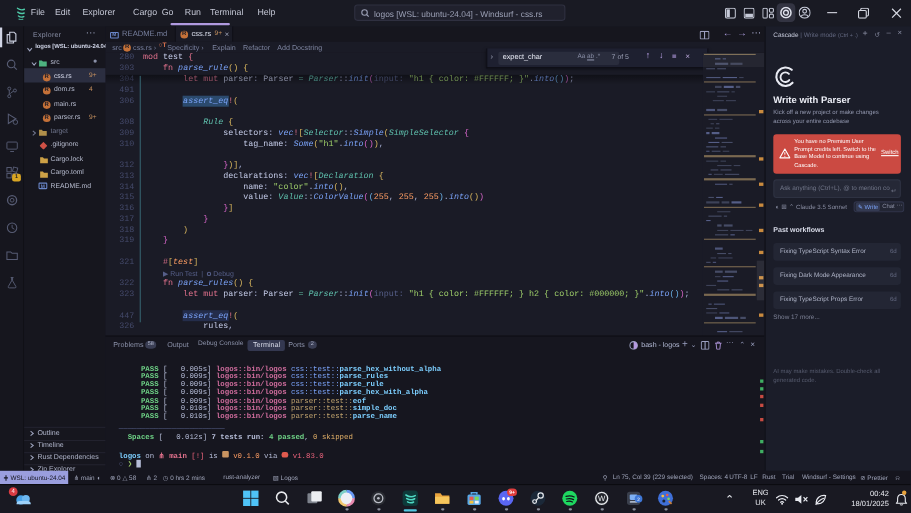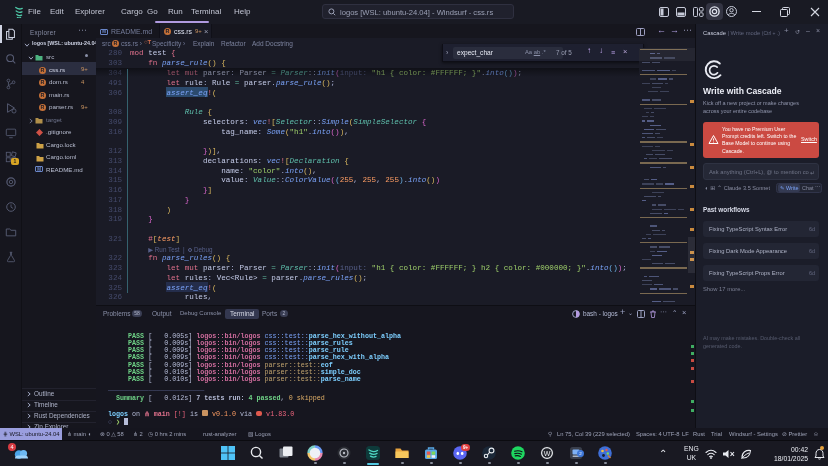--- a/index.html
+++ b/index.html
@@ -231,39 +231,38 @@
 <div class="abs" style="left:56px;top:1.5px">Specificity ›</div>
 <div class="abs" style="left:97px;top:1.5px;color:#7d849f">Explain</div>
 <div class="abs" style="left:125px;top:1.5px;color:#7d849f">Refactor</div>
 <div class="abs" style="left:156px;top:1.5px;color:#7d849f">Add Docstring</div>
 </div>
 <div class="abs" id="editor">
 <div class="cl" style="top:1px"><span class="ln">280</span><span class="ct"><span class="k">mod</span> <span class="w">test</span> <span class="o">{</span></span></div>
 <div class="cl" style="top:10.700000000000003px"><span class="ln">303</span><span class="ct">    <span class="k">fn</span> <span class="f">parse_rule</span><span class="b1">()</span> <span class="b1">{</span></span></div>
 <div class="abs" style="left:0;top:20.4px;width:599px;height:9px;background:linear-gradient(#00000066,#0000)"></div>
 <div class="cl dim" style="top:21.0px"><span class="ln">304</span><span class="ct">        <span class="k">let</span> <span class="k">mut</span> <span class="w">parser</span>: <span class="w">Parser</span> <span class="eq">=</span> <span class="t">Parser</span>::<span class="f">init</span><span class="b2">(</span><span class="h">input: </span><span class="s">"h1 { color: #FFFFFF; }"</span>.<span class="f">into</span><span class="b3">()</span><span class="b2">)</span>;</span></div>
-<div class="cl" style="top:30.75px"><span class="ln">491</span><span class="ct">        <span class="k">let</span> <span class="w">rule</span>: <span class="w">Rule</span> <span class="eq">=</span> <span class="w">parser</span>.<span class="f">parse_rule</span><span class="b1">()</span>;</span></div>
+<div class="cl" style="top:30.75px"><span class="ln">491</span></div>
 <div class="cl" style="top:40.5px"><span class="ln">306</span><span class="ct">        <span style="position:relative"><span style="position:absolute;left:0;top:-1.2px;width:41.5px;height:9.75px;background:#2b4a6d"></span><span style="position:relative" class="f">assert_eq</span></span><span class="o">!</span><span class="b1">(</span></span></div>
 <div class="cl" style="top:60.0px"><span class="ln">308</span><span class="ct">            <span class="t">Rule</span> <span class="b1">{</span></span></div>
 <div class="cl" style="top:69.75px"><span class="ln">309</span><span class="ct">                <span class="w">selectors</span>: <span class="f">vec</span><span class="o">!</span><span class="b1">[</span><span class="t">Selector</span>::<span class="f">Simple</span><span class="b1">(</span><span class="t">SimpleSelector</span> <span class="b2">{</span></span></div>
 <div class="cl" style="top:79.5px"><span class="ln">310</span><span class="ct">                    <span class="w">tag_name</span>: <span class="f">Some</span><span class="b1">(</span><span class="s">"h1"</span>.<span class="f">into</span><span class="b2">()</span><span class="b1">)</span>,</span></div>
 <div class="cl" style="top:99.0px"><span class="ln">312</span><span class="ct">                <span class="b2">}</span><span class="b1">)</span><span class="b1">]</span>,</span></div>
 <div class="cl" style="top:108.75px"><span class="ln">313</span><span class="ct">                <span class="w">declarations</span>: <span class="f">vec</span><span class="o">!</span><span class="b1">[</span><span class="t">Declaration</span> <span class="b1">{</span></span></div>
 <div class="cl" style="top:118.5px"><span class="ln">314</span><span class="ct">                    <span class="w">name</span>: <span class="s">"color"</span>.<span class="f">into</span><span class="b1">()</span>,</span></div>
 <div class="cl" style="top:128.25px"><span class="ln">315</span><span class="ct">                    <span class="w">value</span>: <span class="t">Value</span>::<span class="f">ColorValue</span><span class="b2">(</span><span class="b3">(</span><span class="n">255</span>, <span class="n">255</span>, <span class="n">255</span><span class="b3">)</span>.<span class="f">into</span><span class="b1">()</span><span class="b2">)</span></span></div>
 <div class="cl" style="top:138.0px"><span class="ln">316</span><span class="ct">                <span class="b2">}</span><span class="b1">]</span></span></div>
 <div class="cl" style="top:147.75px"><span class="ln">317</span><span class="ct">            <span class="b2">}</span></span></div>
 <div class="cl" style="top:157.5px"><span class="ln">318</span><span class="ct">        <span class="b1">)</span></span></div>
 <div class="cl" style="top:167.25px"><span class="ln">319</span><span class="ct">    <span class="b2">}</span></span></div>
 <div class="cl" style="top:186.75px"><span class="ln">321</span><span class="ct">    <span class="o">#</span><span class="b1">[</span><span class="n" style="font-style:italic">test</span><span class="b1">]</span></span></div>
 <div class="cl" style="top:196.5px"><span class="ct">    <span style="font-family:Liberation Sans,sans-serif;font-size:6.3px;color:#565f89">▶ Run Test&nbsp;&nbsp;|&nbsp;&nbsp;<span style="display:inline-block;width:4px;height:4px;border:1px solid #565f89;border-radius:50%"></span> Debug</span></span></div>
 <div class="cl" style="top:206.25px"><span class="ln">322</span><span class="ct">    <span class="k">fn</span> <span class="f">parse_rules</span><span class="b1">()</span> <span class="b1">{</span></span></div>
 <div class="cl" style="top:216.0px"><span class="ln">323</span><span class="ct">        <span class="k">let</span> <span class="k">mut</span> <span class="w">parser</span>: <span class="w">Parser</span> <span class="eq">=</span> <span class="t">Parser</span>::<span class="f">init</span><span class="b2">(</span><span class="h">input: </span><span class="s">"h1 { color: #FFFFFF; } h2 { color: #000000; }"</span>.<span class="f">into</span><span class="b3">()</span><span class="b2">)</span>;</span></div>
-<div class="cl" style="top:225.75px"><span class="ln">324</span><span class="ct">        <span class="k">let</span> <span class="w">rules</span>: <span class="w">Vec&lt;Rule&gt;</span> <span class="eq">=</span> <span class="w">parser</span>.<span class="f">parse_rules</span><span class="b1">()</span>;</span></div>
-<div class="cl" style="top:235.5px"><span class="ln">325</span><span class="ct">        <span style="position:relative"><span style="position:absolute;left:0;top:-1.2px;width:41.5px;height:9.75px;background:#3d59a14d"></span><span style="position:relative" class="f">assert_eq</span></span><span class="o">!</span><span class="b1">(</span></span></div>
+<div class="cl" style="top:235.5px"><span class="ln">447</span><span class="ct">        <span style="position:relative"><span style="position:absolute;left:0;top:-1.2px;width:41.5px;height:9.75px;background:#3d59a14d"></span><span style="position:relative" class="f">assert_eq</span></span><span class="o">!</span><span class="b1">(</span></span></div>
 <div class="cl" style="top:245.25px"><span class="ln">326</span><span class="ct">            <span class="w">rules</span>,</span></div>
 <div class="abs" style="left:30.5px;top:21px;width:1.6px;height:224px;background:#35626e"></div>
 <div class="abs" style="left:52.8px;top:10px;width:1px;height:242px;background:#23243a;z-index:-1"></div>
 <div class="abs" style="left:71px;top:21px;width:1px;height:224px;background:#23243a;z-index:-1"></div>
 <div class="abs" style="left:89.3px;top:48px;width:1px;height:116px;background:#23243a;z-index:-1"></div>
 <div class="abs" style="left:107.6px;top:67px;width:1px;height:68px;background:#23243a;z-index:-1"></div>
 </div>
 <div class="abs" style="left:442px;top:44px;width:202px;height:18px;background:#1e2030;border:1px solid #0e0e16;border-top:none;box-shadow:0 1px 3px #0008">
 <div class="abs" style="left:3px;top:5px;width:5px;height:8px;color:#9ba0b5;font-size:7px">›</div>
 <div class="abs" style="left:10px;top:2.5px;width:110px;height:12px;background:#2a2d3d;border-radius:2px"></div>
@@ -413,42 +412,42 @@
 <div class="abs" style="left:576px;top:3px;font-size:6.5px;color:#9aa0c0">⌃</div>
 <div class="abs" style="left:586px;top:2px;font-size:7.5px;color:#9aa0c0">×</div>
 <div class="trow" style="left:12px;top:26.5px">     <span class="tg">PASS</span> [   0.005s] <span class="tm">logos::bin/logos</span> <span class="tb">css::test::</span><span class="tc">parse_hex_without_alpha</span></div>
 <div class="trow" style="left:12px;top:33.83px">     <span class="tg">PASS</span> [   0.009s] <span class="tm">logos::bin/logos</span> <span class="tb">css::test::</span><span class="tc">parse_rules</span></div>
 <div class="trow" style="left:12px;top:41.16px">     <span class="tg">PASS</span> [   0.009s] <span class="tm">logos::bin/logos</span> <span class="tb">css::test::</span><span class="tc">parse_rule</span></div>
 <div class="trow" style="left:12px;top:48.49px">     <span class="tg">PASS</span> [   0.009s] <span class="tm">logos::bin/logos</span> <span class="tb">css::test::</span><span class="tc">parse_hex_with_alpha</span></div>
 <div class="trow" style="left:12px;top:55.82px">     <span class="tg">PASS</span> [   0.009s] <span class="tm">logos::bin/logos</span> <span class="tt">parser::test::</span><span class="tc">eof</span></div>
 <div class="trow" style="left:12px;top:63.15px">     <span class="tg">PASS</span> [   0.010s] <span class="tm">logos::bin/logos</span> <span class="tt">parser::test::</span><span class="tc">simple_doc</span></div>
 <div class="trow" style="left:12px;top:70.48px">     <span class="tg">PASS</span> [   0.010s] <span class="tm">logos::bin/logos</span> <span class="tt">parser::test::</span><span class="tc">parse_name</span></div>
 <div class="trow" style="left:12px;top:81.5px"><span style="color:#565f89">────────────────────────</span></div>
-<div class="trow" style="left:12px;top:88.5px">  <span class="tg">Summary</span> [   0.012s] <b>7 tests run:</b> <span class="tg">4 passed</span>, <span class="ty">0 skipped</span></div>
+<div class="trow" style="left:12px;top:88.5px">  <span class="tg">Spaces</span> [   0.012s] <b>7 tests run:</b> <span class="tg">4 passed</span>, <span class="ty">0 skipped</span></div>
 <div class="trow" style="left:12px;top:104px"><span class="tc">logos</span> on <span class="k" style="font-weight:bold">⋔ main</span> <span style="color:#f0657e">[!]</span> is <span class="n"><span style="display:inline-block;width:6px;height:6px;background:#c99360;border-radius:1px"></span> v0.1.0</span> via <span style="color:#f0657e"><span style="display:inline-block;width:6px;height:5px;background:#e05a4e;border-radius:2px"></span> v1.83.0</span></div>
 <div class="trow" style="left:12px;top:112px"><span style="color:#565f89">○</span> <span style="color:#9ece6a">❯</span> <span style="display:inline-block;width:4px;height:7px;background:#b6bdd8;vertical-align:-1px"></span></div>
 </div>
 <div class="abs" style="left:691px;top:345px;width:3px;height:3px;background:#3fae62"></div>
 <div class="abs" style="left:691px;top:352px;width:3px;height:3px;background:#3fae62"></div>
 <div class="abs" style="left:691px;top:359px;width:3px;height:3px;background:#c84b42"></div>
 <div class="abs" style="left:691px;top:367px;width:3px;height:3px;background:#c84b42"></div>
 <div class="abs" style="left:691px;top:380px;width:3px;height:3px;background:#c84b42"></div>
 <div class="abs" style="left:691px;top:400px;width:3px;height:3px;background:#3fae62"></div>
 <div class="abs" style="left:691px;top:409px;width:3px;height:3px;background:#3fae62"></div>
 <div class="abs" id="cascade">
 <div class="abs" style="left:7px;top:5.5px;font-size:5.8px;color:#c8ccdd">Cascade <span style="color:#62677f">| Write mode <span style="font-size:5px">(Ctrl + .)</span></span></div>
 <div class="abs" style="left:88px;top:2px;font-size:8px;color:#8a8ea3">+</div>
 <div class="abs" style="left:99px;top:3.5px;font-size:6px;color:#8a8ea3">↺</div>
 <div class="abs" style="left:110px;top:3px;font-size:7px;color:#8a8ea3">–</div>
 <div class="abs" style="left:120px;top:2.5px;font-size:7px;color:#8a8ea3">×</div>
 <svg class="abs" style="left:7px;top:35px" width="22" height="22" viewBox="0 0 22 22" fill="none">
         <path d="M16.8 4.5 A8.4 8.4 0 1 0 17.5 16.2" stroke="#e8eaf2" stroke-width="1.9" stroke-linecap="round"></path>
         <path d="M14.2 8.2 A4.4 4.4 0 1 0 14.5 13.8" stroke="#e8eaf2" stroke-width="1.7" stroke-linecap="round"></path>
       </svg>
-<div class="abs" style="left:7px;top:62px;font-size:8.6px;font-weight:bold;color:#eceef6">Write with Cascade</div>
+<div class="abs" style="left:7px;top:62px;font-size:8.6px;font-weight:bold;color:#eceef6">Write with Parser</div>
 <div class="abs" style="left:7px;top:74.5px;font-size:5.8px;color:#9196ad;line-height:8.8px;white-space:normal;width:131px;font-size:5.5px">Kick off a new project or make changes<br>across your entire codebase</div>
 <div class="abs" style="left:7px;top:98px;width:116px;height:36px;background:#cb4a42;border-radius:3px">
 <svg class="abs" style="left:5px;top:12px" width="11" height="11" viewBox="0 0 11 11" fill="none">
           <path d="M5.5 1.5 L10 9.5 H1 Z" stroke="#fff" stroke-width="1" stroke-linejoin="round"></path>
           <path d="M5.5 4.4 V6.6" stroke="#fff" stroke-width=".9"></path>
           <circle cx="5.5" cy="8" r=".5" fill="#fff"></circle>
         </svg>
 <div class="abs" style="left:19px;top:3.5px;width:78px;font-size:5.2px;line-height:7.4px;color:#fff;white-space:normal">You have no Premium User Prompt credits left. Switch to the Base Model to continue using Cascade.</div>
 <div class="abs" style="left:98px;top:14px;font-size:5.4px;color:#fff;text-decoration:underline">Switch</div>
 </div>

